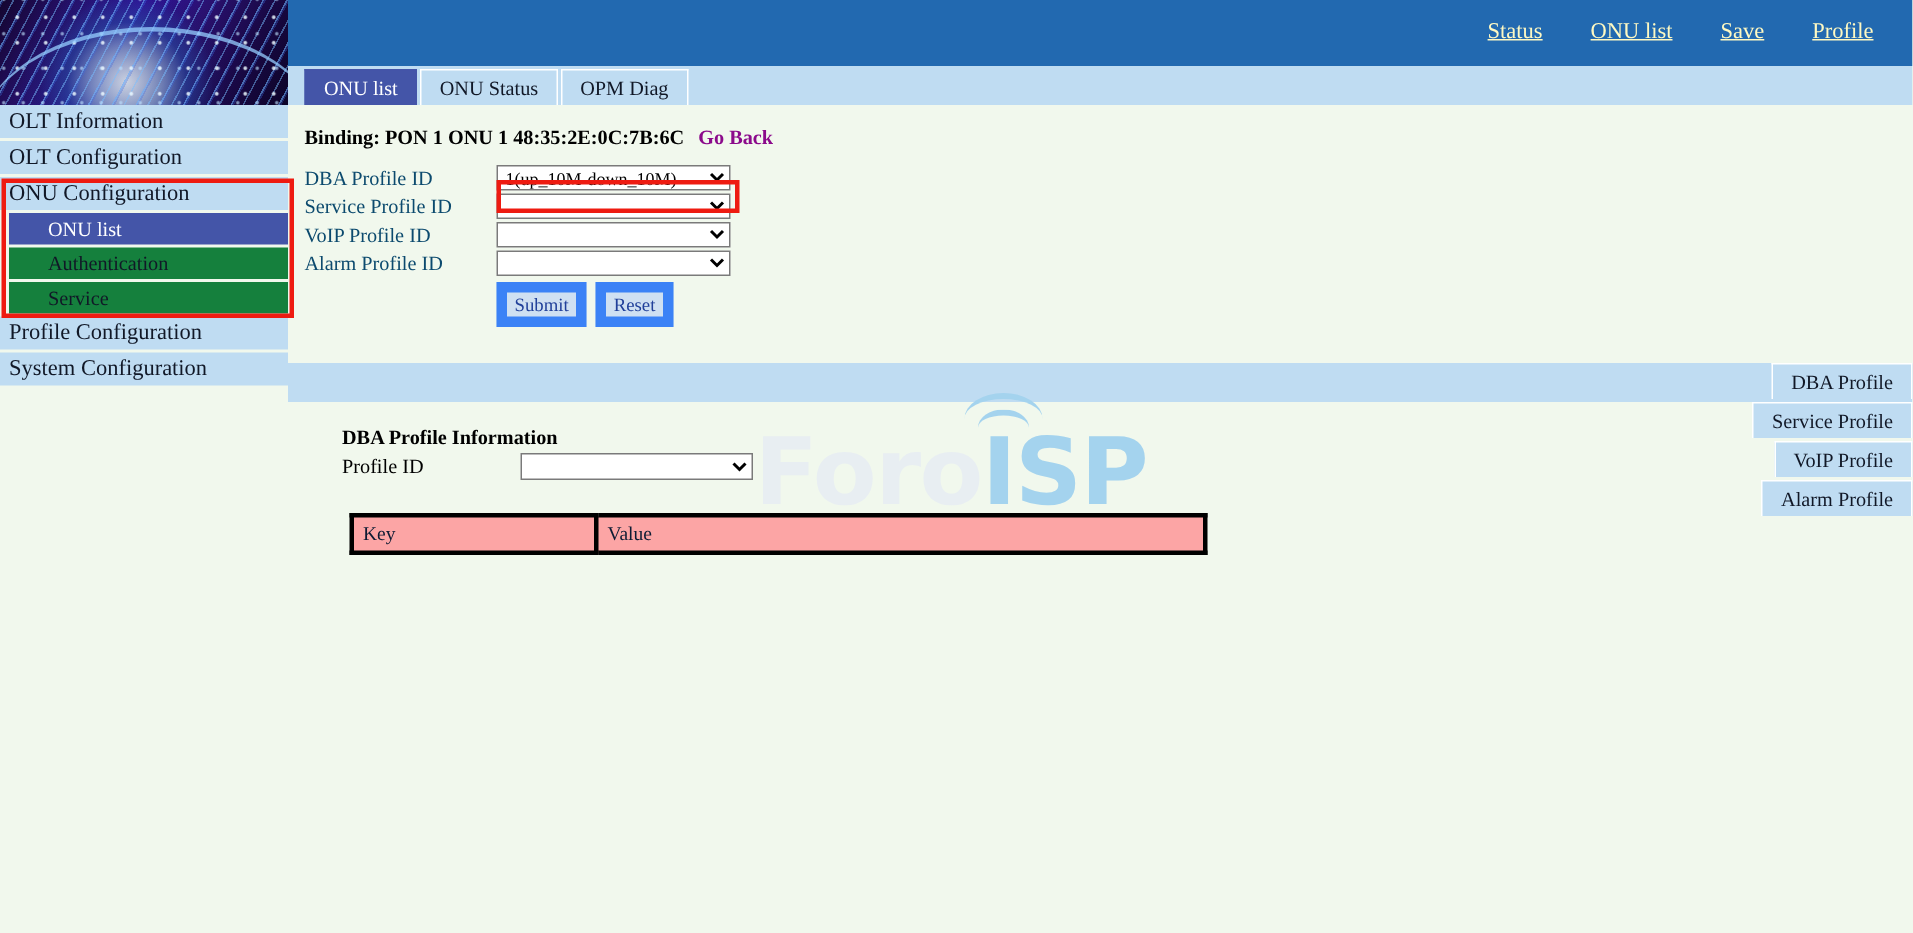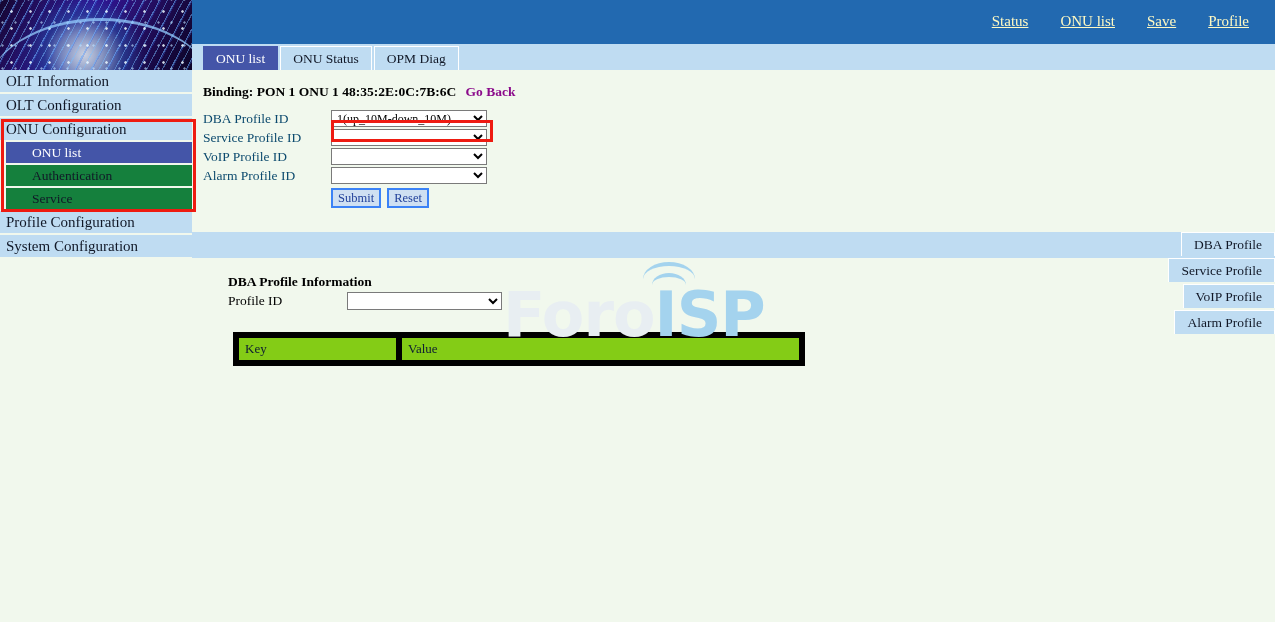--- a/index.html
+++ b/index.html
@@ -207,21 +207,21 @@
     display: flex;
     gap: 6px;
     margin-left: 128px;
     margin-top: 3px;
   }
   .btn {
     font-size: 12.5px;
     font-family: "Liberation Serif", serif;
     color: #21409a;
     background: #cfe0f2;
-    border: 2px solid #3b82f6;
+    border: 7px solid #3b82f6;
     padding: 1px 5px;
     cursor: pointer;
     line-height: 14px;
   }
 
   #panel-body {
     position: relative;
     padding-left: 36px;
     padding-top: 16px;
   }
@@ -252,22 +252,22 @@
   }
 
   
   #kvtable {
     margin: 22px 0 0 5px;
     border-collapse: collapse;
     width: 572px;
     table-layout: fixed;
   }
   #kvtable th {
-    background: #84cc16;
-    border: 6px solid #000000;
+    background: #fca5a5;
+    border: 3px solid #000000;
     font-size: 13px;
     font-weight: normal;
     color: #0d1b33;
     text-align: left;
     padding: 3px 6px;
     height: 21px;
   }
   #kvtable th.k { width: 163px; }
 
   

